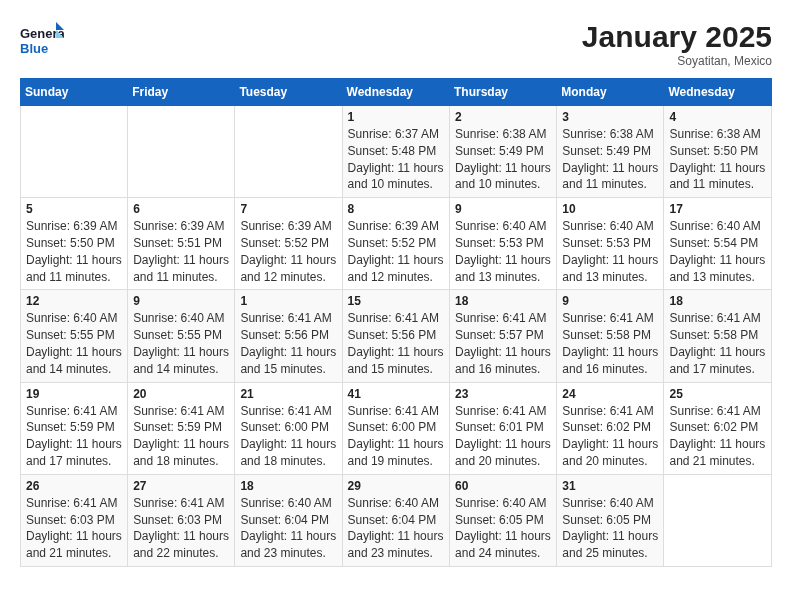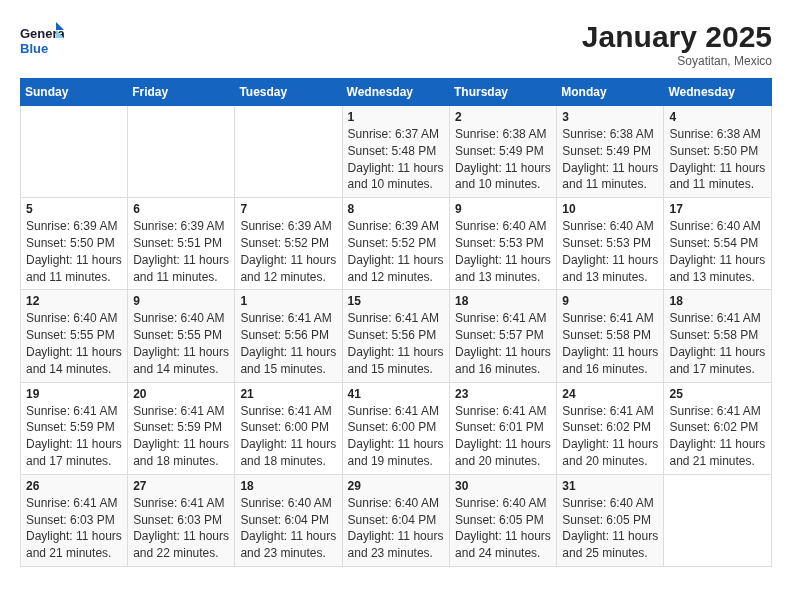--- a/index.html
+++ b/index.html
@@ -320,21 +320,21 @@
 and 23 minutes.</div>
         </td>
         <td>
           <span class="day-number">29</span>
           <div class="day-info" style="white-space: pre-line;">Sunrise: 6:40 AM
 Sunset: 6:04 PM
 Daylight: 11 hours
 and 23 minutes.</div>
         </td>
         <td>
-          <span class="day-number">30</span>
+          <span class="day-number">60</span>
           <div class="day-info" style="white-space: pre-line;">Sunrise: 6:40 AM
 Sunset: 6:05 PM
 Daylight: 11 hours
 and 24 minutes.</div>
         </td>
         <td>
           <span class="day-number">31</span>
           <div class="day-info" style="white-space: pre-line;">Sunrise: 6:40 AM
 Sunset: 6:05 PM
 Daylight: 11 hours

